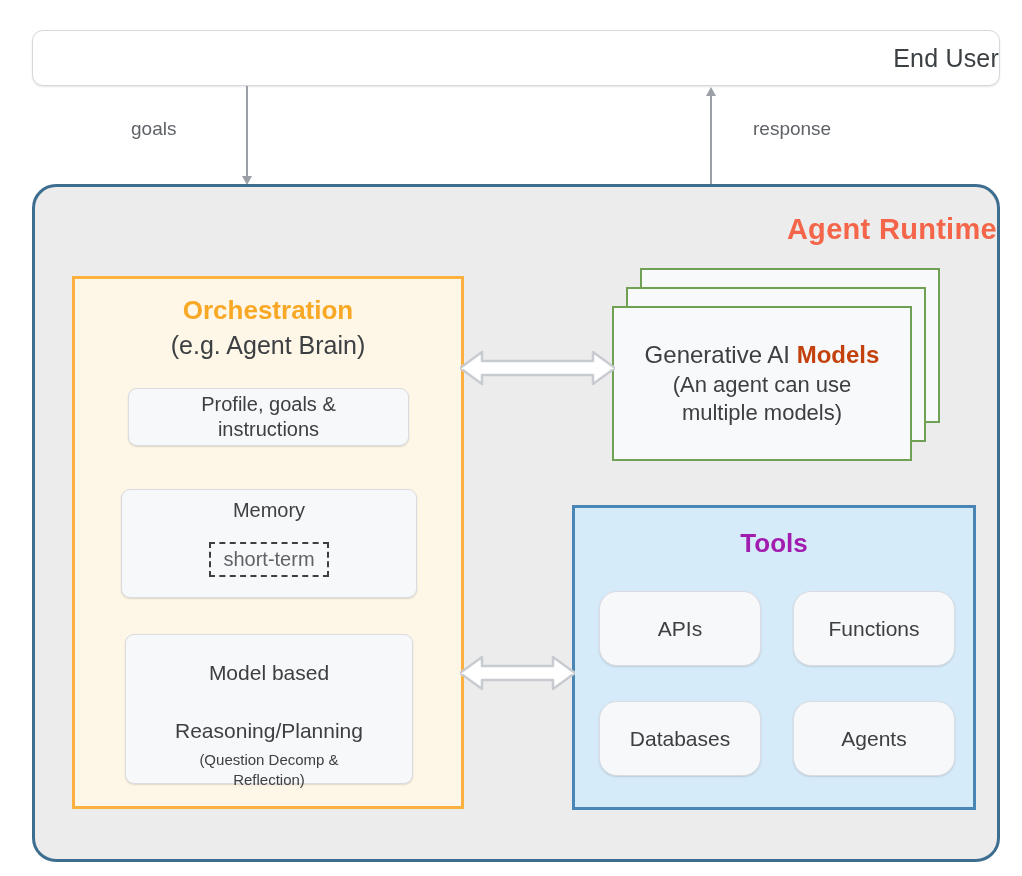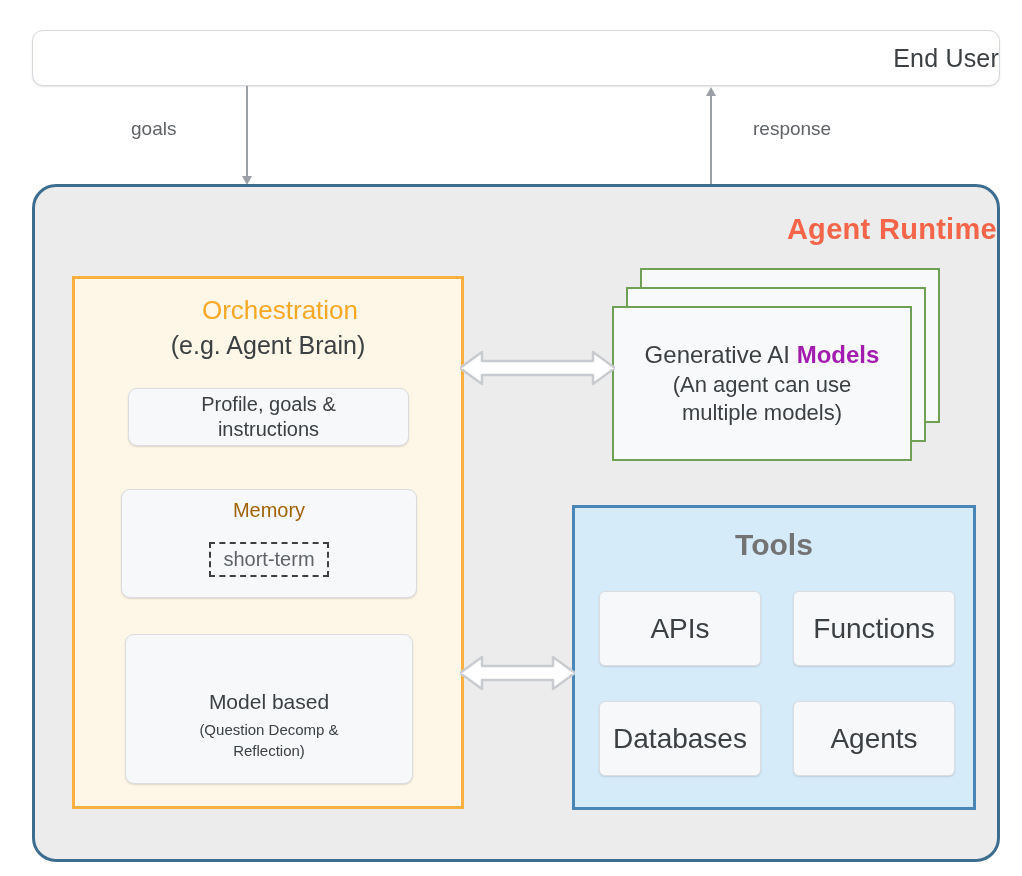--- a/index.html
+++ b/index.html
@@ -99,23 +99,22 @@
     background: #fef6e6;
     border: 3px solid #fbb040;
   }
   .orch-title {
     position: absolute;
     left: 0;
     top: 16px;
     width: 100%;
     text-align: center;
     font-size: 26px;
-    font-weight: normal;
+    font-weight: bold;
     color: #f9a825;
-    margin-left: 12px;
   }
   .orch-subtitle {
     position: absolute;
     left: 0;
     top: 52px;
     width: 100%;
     text-align: center;
     font-size: 25px;
     color: #3c4043;
   }
@@ -148,21 +147,21 @@
   .card-memory {
     left: 121px;
     top: 489px;
     width: 296px;
     height: 109px;
     justify-content: flex-start;
     padding-top: 9px;
   }
   .memory-title {
     font-size: 20px;
-    color: #a16207;
+    color: #404040;
   }
   .memory-row {
     display: flex;
     margin-top: 20px;
   }
   .memory-chip {
     box-sizing: border-box;
     border: 2px dashed #3c4043;
     padding: 4px 12px;
     font-size: 20px;
@@ -215,21 +214,21 @@
     align-items: center;
     justify-content: center;
     text-align: center;
   }
   .models-title {
     font-size: 24px;
     color: #3c4043;
     white-space: nowrap;
   }
   .models-title .accent {
-    color: #a21caf;
+    color: #c2410c;
     font-weight: bold;
   }
   .models-sub {
     font-size: 22px;
     color: #3c4043;
     line-height: 1.25;
     margin-top: 2px;
   }
 
   
@@ -242,45 +241,45 @@
     box-sizing: border-box;
     background: #d6ebfa;
     border: 3px solid #4a86b5;
   }
   .tools-title {
     position: absolute;
     left: 0;
     top: 20px;
     width: 100%;
     text-align: center;
-    font-size: 30px;
+    font-size: 26px;
     font-weight: bold;
-    color: #737373;
+    color: #a21caf;
   }
   .tools-grid {
     position: absolute;
     left: 24px;
     top: 83px;
     width: 356px;
     display: grid;
     grid-template-columns: 162px 162px;
     grid-template-rows: 75px 75px;
     column-gap: 32px;
     row-gap: 35px;
   }
   .tool-card {
     box-sizing: border-box;
     background: #f7f8fa;
     border: 1px solid #dadce0;
-    border-radius: 6px;
+    border-radius: 18px;
     box-shadow: 0 1px 2px rgba(0,0,0,0.13);
     display: flex;
     align-items: center;
     justify-content: center;
-    font-size: 28px;
+    font-size: 21px;
     color: #3c4043;
   }
 
   
   .dbl-arrow {
     position: absolute;
   }
 </style>
 </head>
 <body>
@@ -315,20 +314,21 @@
 
   <div class="card card-memory">
     <div class="memory-title">Memory</div>
     <div class="memory-row">
       <div class="memory-chip">short-term</div>
     </div>
   </div>
 
   <div class="card card-reasoning">
     <div class="reason-main">Model based</div>
+    <div class="reason-main">Reasoning/Planning</div>
     <div class="reason-sub">(Question Decomp &amp;</div>
     <div class="reason-sub" style="margin-top:0">Reflection)</div>
   </div>
 
   <div class="models-stack">
     <div class="model-sheet back"></div>
     <div class="model-sheet mid"></div>
     <div class="model-sheet front">
       <div class="models-title"><span>Generative AI </span><span class="accent">Models</span></div>
       <div class="models-sub">(An agent can use</div>

